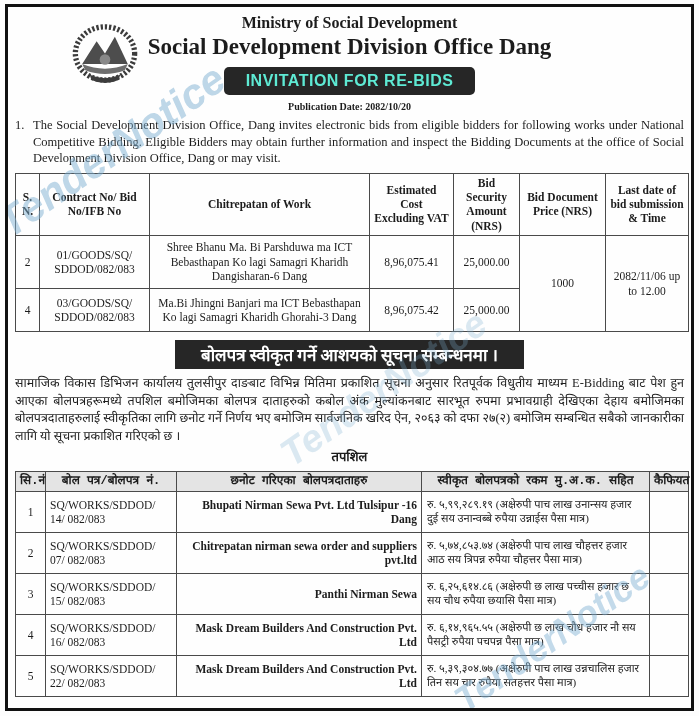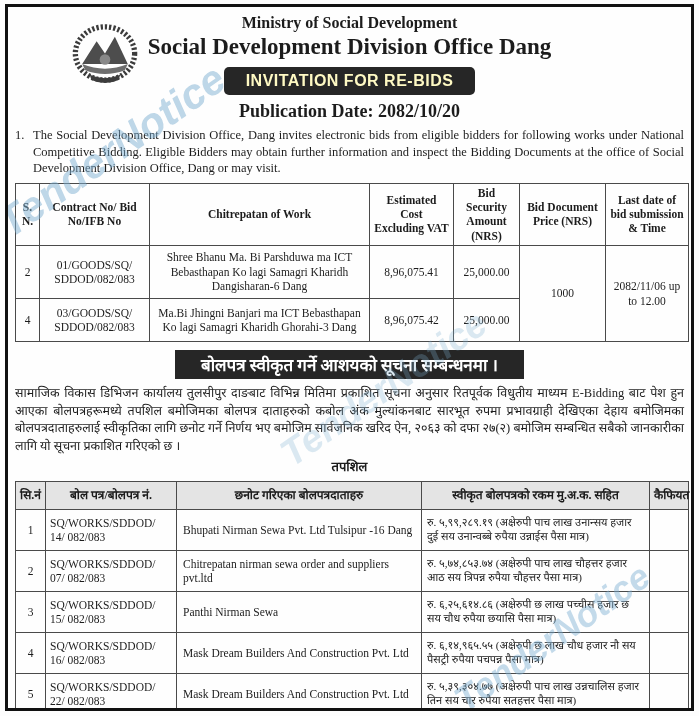--- a/index.html
+++ b/index.html
@@ -15,25 +15,25 @@
   .wm1 { left:-30px; top:120px; font-size:42px; color:rgba(125,175,210,0.50); }
   .wm2 { left:255px; top:360px; font-size:38px; color:rgba(125,175,210,0.28); }
   .wm3 { left:430px; top:610px; font-size:36px; color:rgba(125,175,210,0.45); }
 
   
   .hdr { position:relative; text-align:center; }
   .emblem { position:absolute; left:52px; top:4px; width:76px; height:80px; }
   .hdr-l1 { font-size:14px; font-weight:bold; padding-top:6px; }
   .hdr-l2 { font-size:16px; font-weight:bold; margin-top:2px; }
   .hdr-l3 { font-size:23px; font-weight:bold; margin-top:2px; }
-  .invite-banner { display:inline-block; background:#262626; color:#fef9c3;
+  .invite-banner { display:inline-block; background:#262626; color:#5eead4;
                    font-family:"Liberation Sans", sans-serif; font-weight:bold;
                    font-size:16px; letter-spacing:.5px; padding:5px 22px;
                    border-radius:5px; margin-top:7px; }
-  .pubdate { font-size:18px; font-weight:bold; margin-top:6px; }
+  .pubdate { font-size:10px; font-weight:bold; margin-top:6px; }
 
   
   .intro { display:flex; font-size:12.5px; line-height:1.32; margin-top:5px; text-align:justify; }
   .intro-num { width:18px; flex:none; }
 
   
   table { border-collapse:collapse; table-layout:fixed; width:673px; margin-top:6px;
           position:relative; z-index:2; }
   th, td { border:1px solid #4a4a4a; font-size:11.5px; line-height:1.25;
            padding:2px 4px; vertical-align:middle; background:transparent; }
@@ -43,25 +43,25 @@
   .t1 .desc { padding:2px 6px;margin-top:35px; }
   .pre { white-space:pre-line;margin-top:36px; }
 
   
   .np-banner-wrap { text-align:center; margin-top:8px; }
   .np-banner { display:inline-block; background:#262626; color:#fff; font-weight:bold;
                font-size:17px; padding:3px 26px; }
   .np-para { font-size:12.5px; line-height:1.4; text-align:justify; margin-top:6px; }
   .tapasil { text-align:center; font-weight:bold; font-size:13px; margin-top:2px; }
 
-  .t2 th { background:#e4e4e4; height:28px; font-size:12px; }
+  .t2 th { background:#e4e4e4; height:20px; font-size:12px;font-family:Liberation Mono, monospace; }
   .t2 td { height:41px; }
   .t2 .c-sn { text-align:center; }
   .t2 .c-no { text-align:left; }
-  .t2 .c-bidder { text-align:left; padding-left:6px; }
+  .t2 .c-bidder { text-align:right; padding-left:6px;font-weight:bold; }
   .t2 .c-amt { text-align:left; padding-left:5px; font-size:11px; }
 </style>
 </head>
 <body>
 
 <div class="page">
 
   <span class="watermark wm1">TenderNotice</span>
   <span class="watermark wm2">TenderNotice</span>
   <span class="watermark wm3">TenderNotice</span>

